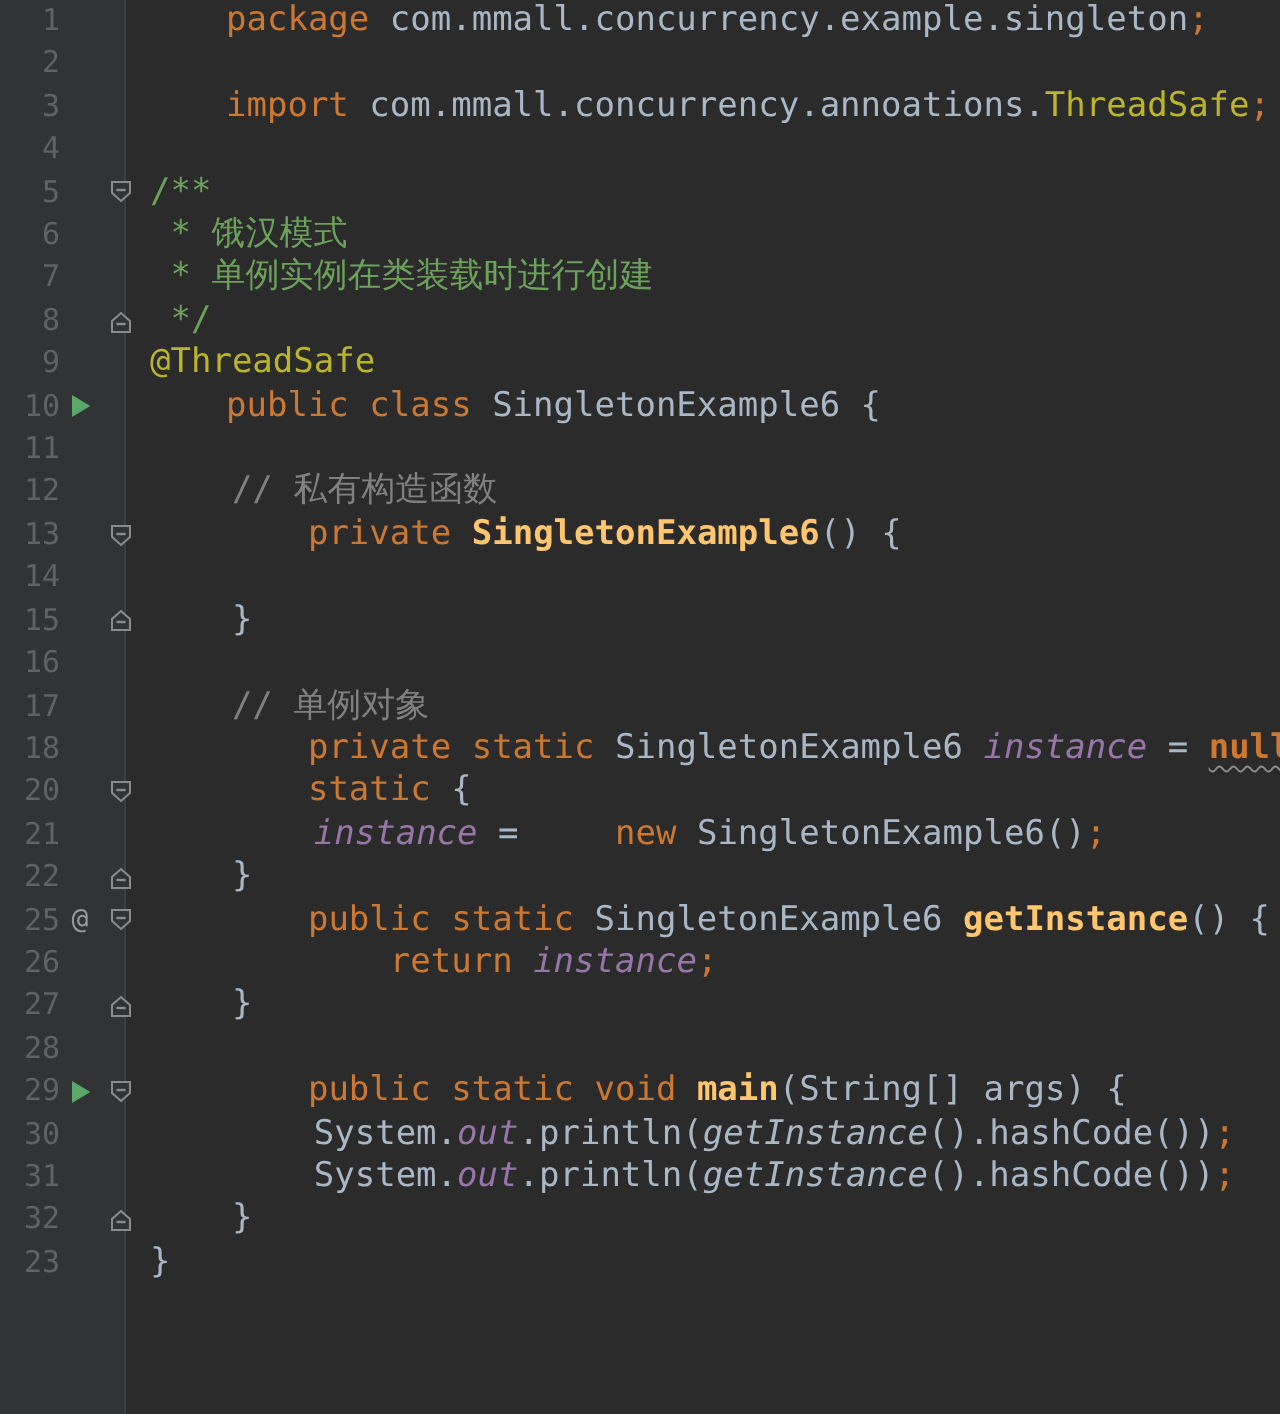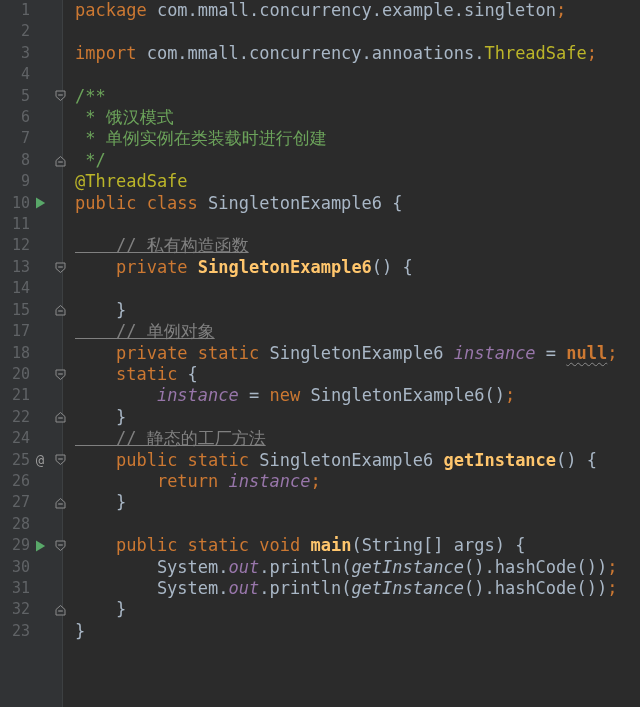--- a/index.html
+++ b/index.html
@@ -31,25 +31,25 @@
   }
   .icon-slot{
     width:20px;flex:0 0 20px;display:flex;align-items:center;justify-content:center;
   }
   .fold-slot{
     width:13px;flex:0 0 13px;display:flex;align-items:center;justify-content:center;
   }
   .fold-slot svg{position:relative;left:4px;}
   .code{flex:1;padding-left:12px;color:var(--def,#A9B7C6);}
   .at-glyph{color:#9A9A9A;font-size:14px;line-height:1;}
-  .tk-kw{color:var(--kw,#CC7832);}
+  .tk-kw{color:var(--kw,#CC7832);margin-left:38px;}
   .tk-def{color:var(--def,#A9B7C6);}
   .tk-semi{color:var(--semi,#CC7832);}
   .tk-doc{color:var(--doc,#6BA25A);}
-  .tk-cmt{color:var(--cmt,#808080);text-decoration:underline;}
+  .tk-cmt{color:var(--cmt,#808080);}
   .tk-ann{color:var(--ann,#BBB529);}
   .tk-mdecl{color:var(--mdecl,#FFC66D);font-weight:bold;}
   .tk-field{color:var(--field,#9876AA);font-style:italic;margin-top:44px;}
   .tk-smcall{color:var(--def,#A9B7C6);font-style:italic;}
   .tk-kwwavy{
     color:var(--kw,#CC7832);
     text-decoration:underline wavy #8C8C8C 1px;
     text-underline-offset:3px;
     font-weight:bold;
   }
@@ -83,32 +83,32 @@
       <div class="line"><span class="num">12</span><span class="icon-slot"></span><span class="fold-slot"></span><span class="code"><span class="tk-cmt">    // 私有构造函数</span></span></div>
       <div class="line"><span class="num">13</span><span class="icon-slot"></span><span class="fold-slot"><svg width="13" height="14" viewBox="0 0 13 14">
             <path d="M2 2 H11 V7.5 L6.5 11.5 L2 7.5 Z" fill="#313335" stroke="#8C8C8C" stroke-width="1"></path>
             <line x1="4.2" y1="6" x2="8.8" y2="6" stroke="#8C8C8C" stroke-width="1.2"></line>
           </svg></span><span class="code"><span class="tk-def">    </span><span class="tk-kw">private</span><span class="tk-def"> </span><span class="tk-mdecl">SingletonExample6</span><span class="tk-def">() {</span></span></div>
       <div class="line"><span class="num">14</span><span class="icon-slot"></span><span class="fold-slot"></span><span class="code"></span></div>
       <div class="line"><span class="num">15</span><span class="icon-slot"></span><span class="fold-slot"><svg width="13" height="14" viewBox="0 0 13 14">
             <path d="M2 12 H11 V6.5 L6.5 2.5 L2 6.5 Z" fill="#313335" stroke="#8C8C8C" stroke-width="1"></path>
             <line x1="4.2" y1="8" x2="8.8" y2="8" stroke="#8C8C8C" stroke-width="1.2"></line>
           </svg></span><span class="code"><span class="tk-def">    }</span></span></div>
+      <div class="line"><span class="num">16</span><span class="icon-slot"></span><span class="fold-slot"></span><span class="code"></span></div>
       <div class="line"><span class="num">17</span><span class="icon-slot"></span><span class="fold-slot"></span><span class="code"><span class="tk-cmt">    // 单例对象</span></span></div>
       <div class="line"><span class="num">18</span><span class="icon-slot"></span><span class="fold-slot"></span><span class="code"><span class="tk-def">    </span><span class="tk-kw">private static</span><span class="tk-def"> SingletonExample6 </span><span class="tk-field">instance</span><span class="tk-def"> = </span><span class="tk-kwwavy">null</span><span class="tk-semi">;</span></span></div>
       <div class="line"><span class="num">20</span><span class="icon-slot"></span><span class="fold-slot"><svg width="13" height="14" viewBox="0 0 13 14">
             <path d="M2 2 H11 V7.5 L6.5 11.5 L2 7.5 Z" fill="#313335" stroke="#8C8C8C" stroke-width="1"></path>
             <line x1="4.2" y1="6" x2="8.8" y2="6" stroke="#8C8C8C" stroke-width="1.2"></line>
           </svg></span><span class="code"><span class="tk-def">    </span><span class="tk-kw">static</span><span class="tk-def"> {</span></span></div>
       <div class="line"><span class="num">21</span><span class="icon-slot"></span><span class="fold-slot"></span><span class="code"><span class="tk-def">        </span><span class="tk-field">instance</span><span class="tk-def"> = </span><span class="tk-kw">new</span><span class="tk-def"> SingletonExample6()</span><span class="tk-semi">;</span></span></div>
       <div class="line"><span class="num">22</span><span class="icon-slot"></span><span class="fold-slot"><svg width="13" height="14" viewBox="0 0 13 14">
             <path d="M2 12 H11 V6.5 L6.5 2.5 L2 6.5 Z" fill="#313335" stroke="#8C8C8C" stroke-width="1"></path>
             <line x1="4.2" y1="8" x2="8.8" y2="8" stroke="#8C8C8C" stroke-width="1.2"></line>
           </svg></span><span class="code"><span class="tk-def">    }</span></span></div>
-      <div class="line"><span class="num">24</span><span class="icon-slot"></span><span class="fold-slot"></span><span class="code"><span class="tk-cmt">    // 静态的工厂方法</span></span></div>
       <div class="line"><span class="num">25</span><span class="icon-slot"><span class="at-glyph">@</span></span><span class="fold-slot"><svg width="13" height="14" viewBox="0 0 13 14">
             <path d="M2 2 H11 V7.5 L6.5 11.5 L2 7.5 Z" fill="#313335" stroke="#8C8C8C" stroke-width="1"></path>
             <line x1="4.2" y1="6" x2="8.8" y2="6" stroke="#8C8C8C" stroke-width="1.2"></line>
           </svg></span><span class="code"><span class="tk-def">    </span><span class="tk-kw">public static</span><span class="tk-def"> SingletonExample6 </span><span class="tk-mdecl">getInstance</span><span class="tk-def">() {</span></span></div>
       <div class="line"><span class="num">26</span><span class="icon-slot"></span><span class="fold-slot"></span><span class="code"><span class="tk-def">        </span><span class="tk-kw">return</span><span class="tk-def"> </span><span class="tk-field">instance</span><span class="tk-semi">;</span></span></div>
       <div class="line"><span class="num">27</span><span class="icon-slot"></span><span class="fold-slot"><svg width="13" height="14" viewBox="0 0 13 14">
             <path d="M2 12 H11 V6.5 L6.5 2.5 L2 6.5 Z" fill="#313335" stroke="#8C8C8C" stroke-width="1"></path>
             <line x1="4.2" y1="8" x2="8.8" y2="8" stroke="#8C8C8C" stroke-width="1.2"></line>
           </svg></span><span class="code"><span class="tk-def">    }</span></span></div>
       <div class="line"><span class="num">28</span><span class="icon-slot"></span><span class="fold-slot"></span><span class="code"></span></div>

